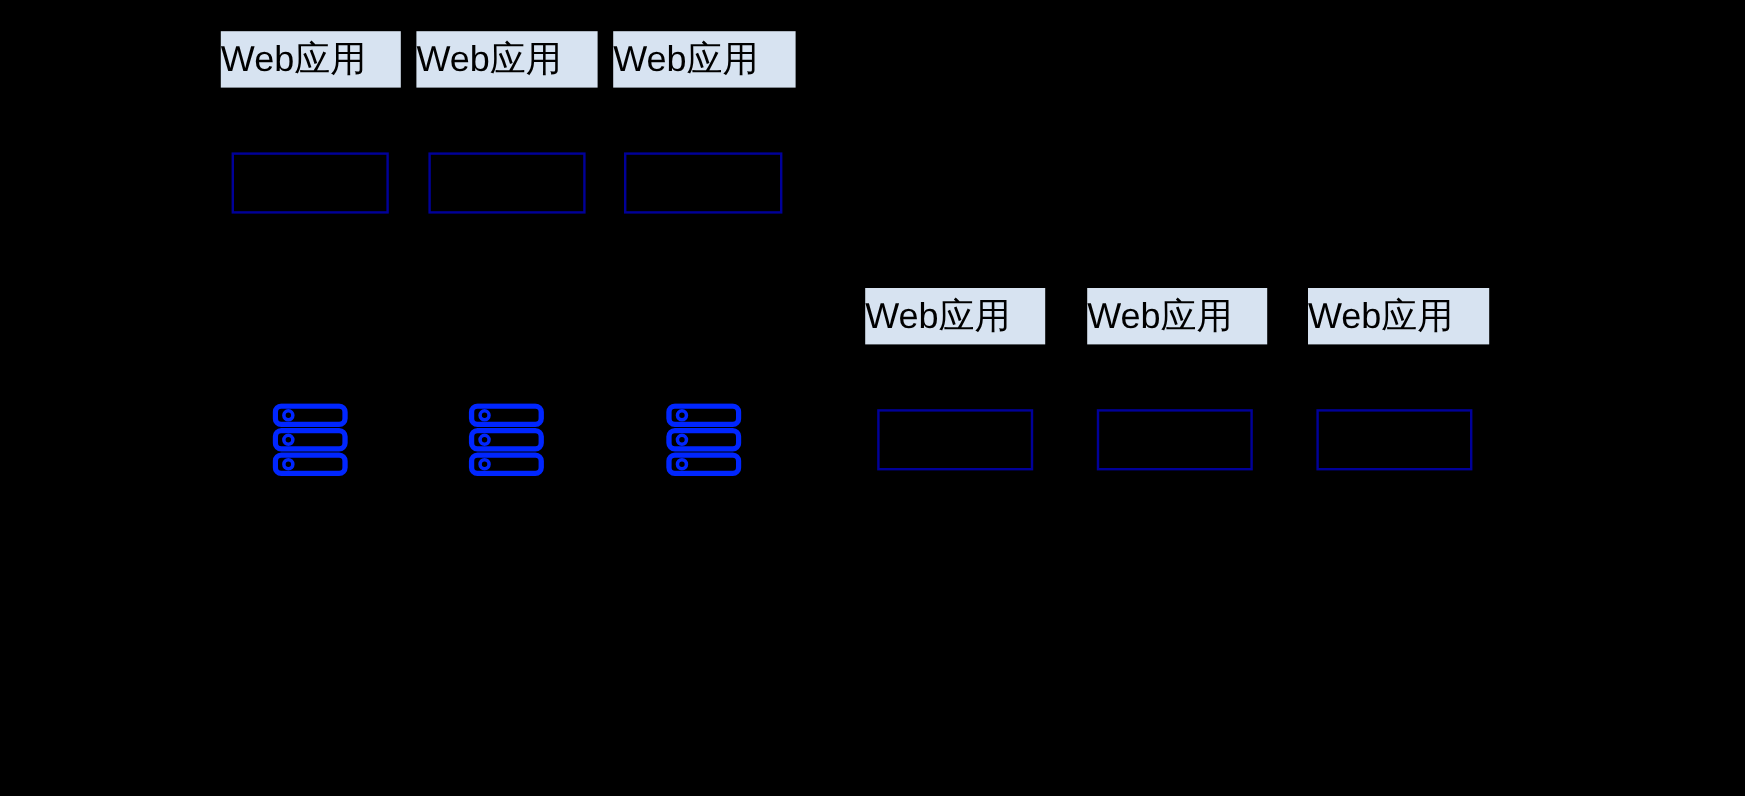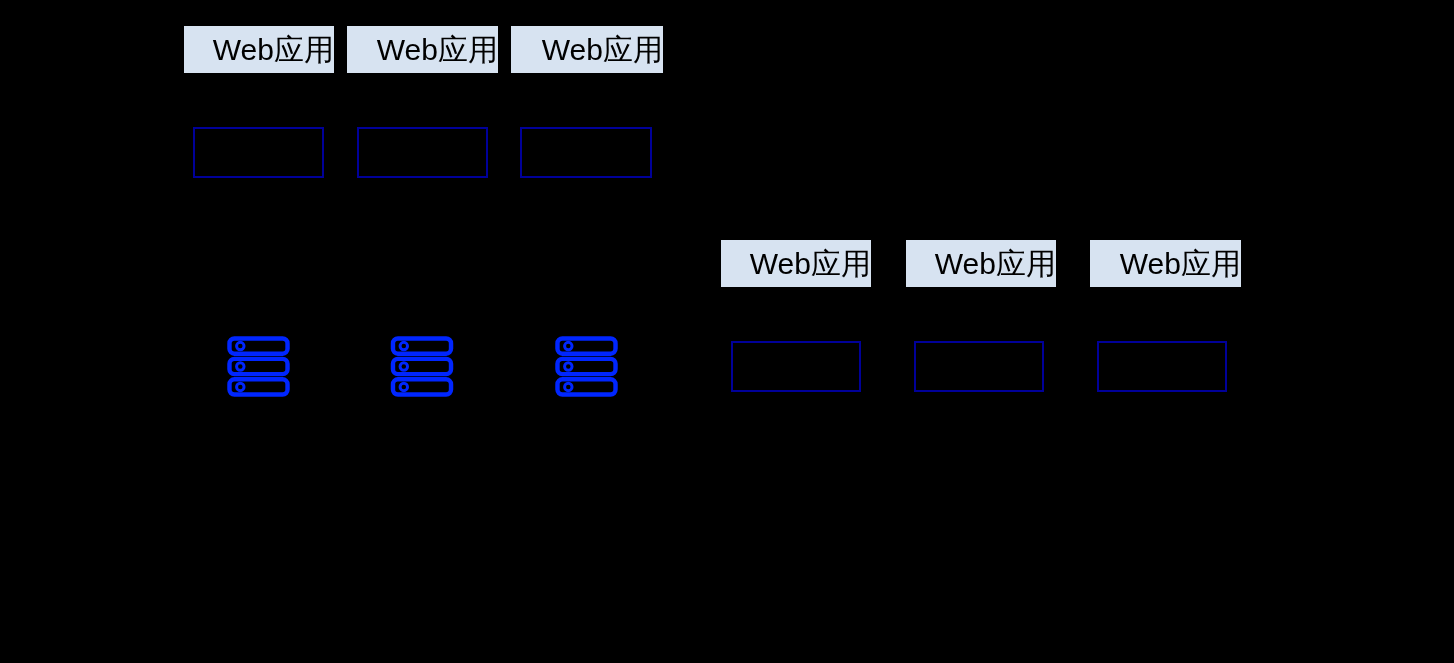--- a/index.html
+++ b/index.html
@@ -15,21 +15,21 @@
     overflow: hidden;
     font-family: "Liberation Sans", "DejaVu Sans", sans-serif;
   }
   .app-label {
     position: absolute;
     height: 47px;
     background: #D7E3F1;
     color: #000000;
     font-size: 30px;
     line-height: 47px;
-    text-align: right;
+    text-align: left;
     white-space: nowrap;
     box-sizing: border-box;
   }
   .empty-box {
     position: absolute;
     height: 51px;
     border: 2px solid #000099;
     background: #000000;
     box-sizing: border-box;
   }

